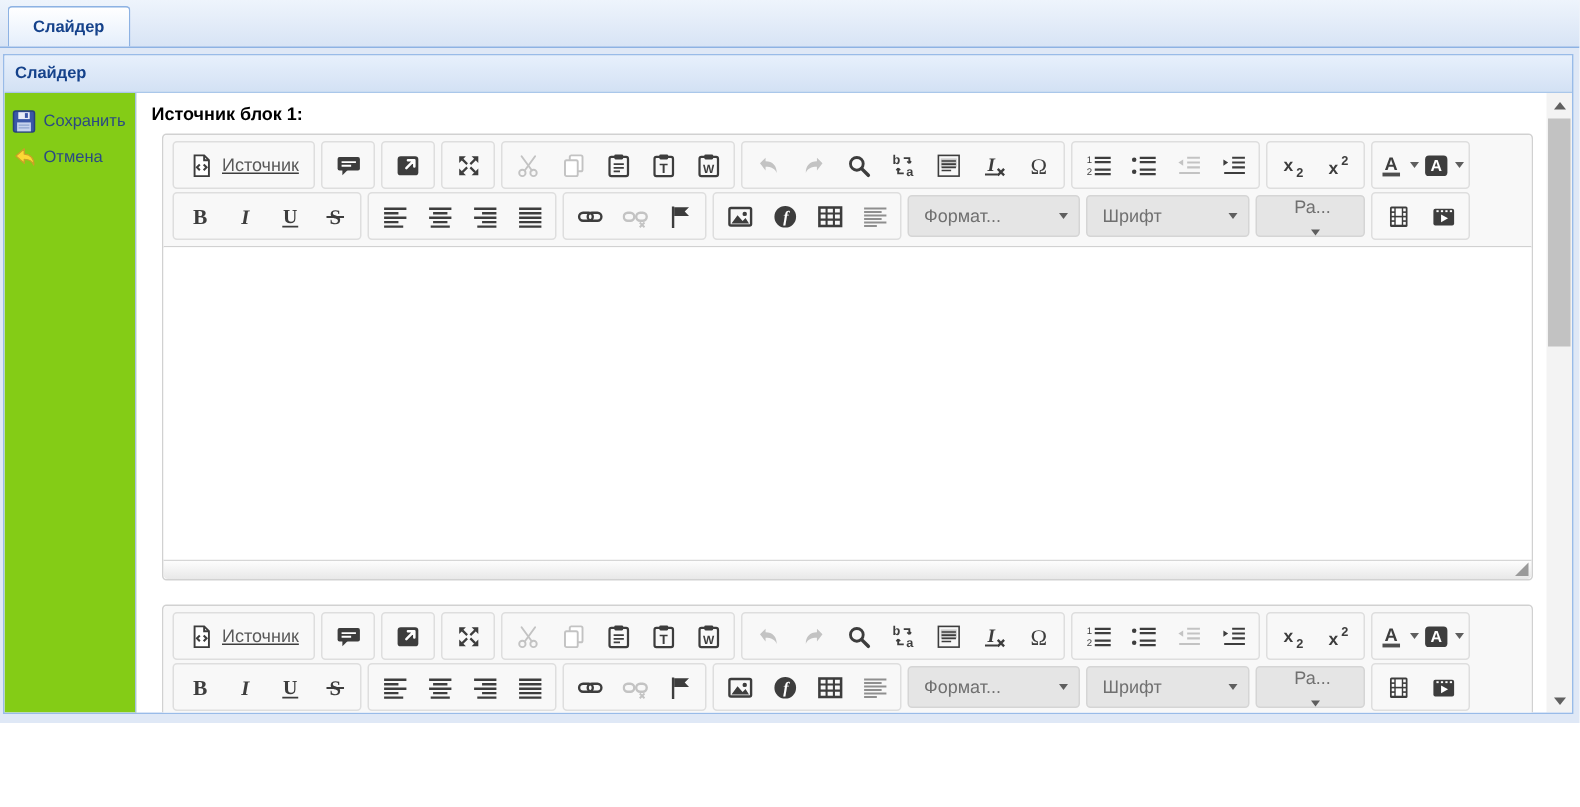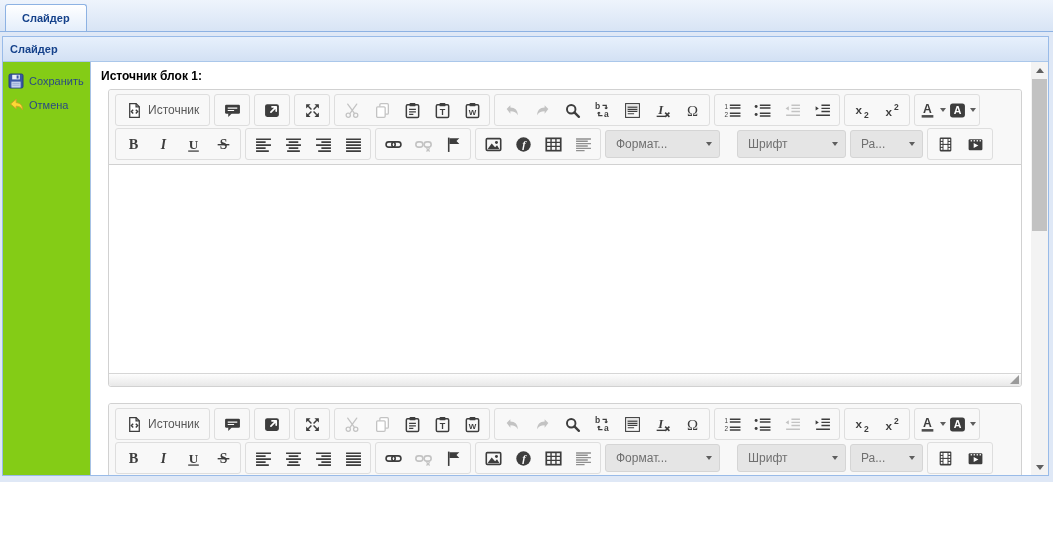--- a/index.html
+++ b/index.html
@@ -35,33 +35,33 @@
 
   
   .cke{margin-left:7px;width:912px;border:1px solid #d1d1d1;border-radius:3px;background:#fff;}
   .cke-top{background:#f8f8f8;padding:5px 6px;border-bottom:1px solid #d1d1d1;border-radius:3px 3px 0 0;}
   .tb-row{display:flex;align-items:center;gap:4px;height:30px;}
   .tb-row + .tb-row{margin-top:4px;}
   .tb-group{display:flex;align-items:center;height:30px;padding:0 2px;
     border:1px solid #dedede;border-radius:3px;background:transparent;}
   .tb-btn{display:flex;align-items:center;justify-content:center;width:30px;height:26px;
     border-radius:2px;cursor:pointer;color:#3d3d3d;text-decoration:none;}
-  .tb-btn.has-text{width:auto;padding:0 8px;gap:5px;}
+  .tb-btn.has-text{width:auto;padding:0 8px;gap:5px;text-decoration:underline;}
   .tb-txt{font-size:12px;color:#595959;white-space:nowrap;}
   .tb-btn.disabled{color:#c3c3c3;cursor:default;}
   .tb-ic{width:17px;height:17px;display:flex;align-items:center;justify-content:center;}
   .tb-ic svg{display:block;}
   .caret{width:0;height:0;border-left:3.5px solid transparent;border-right:3.5px solid transparent;
     border-top:4.5px solid #5e5e5e;margin-left:4px;flex:none;}
   .tb-combo{display:flex;align-items:center;height:26px;background:#e5e5e5;
     border:1px solid #d5d5d5;border-radius:3px;padding:0 7px 0 10px;cursor:pointer;}
   .combo-label{font-size:12px;color:#707070;flex:1;white-space:nowrap;overflow:hidden;}
   .combo-format{width:96px;}
-  .combo-font{width:90px;margin-left:13px;}
-  .combo-size{width:54px;}
+  .combo-font{width:90px;}
+  .combo-size{width:54px;flex-direction:column;}
 
   .cke-content{background:#fff;}
   .editor-block:nth-child(1) .cke-content{height:208px;}
   .editor-block:nth-child(2) .cke-content{height:260px;}
   .cke-bottom{position:relative;height:12px;background:linear-gradient(#fdfdfd,#e8e8e8);
     border-top:1px solid #d6d6d6;border-radius:0 0 3px 3px;}
   .resize-handle{position:absolute;right:2px;bottom:2px;width:0;height:0;
     border-left:9px solid transparent;border-bottom:9px solid #9a9a9a;cursor:se-resize;}
 
   

